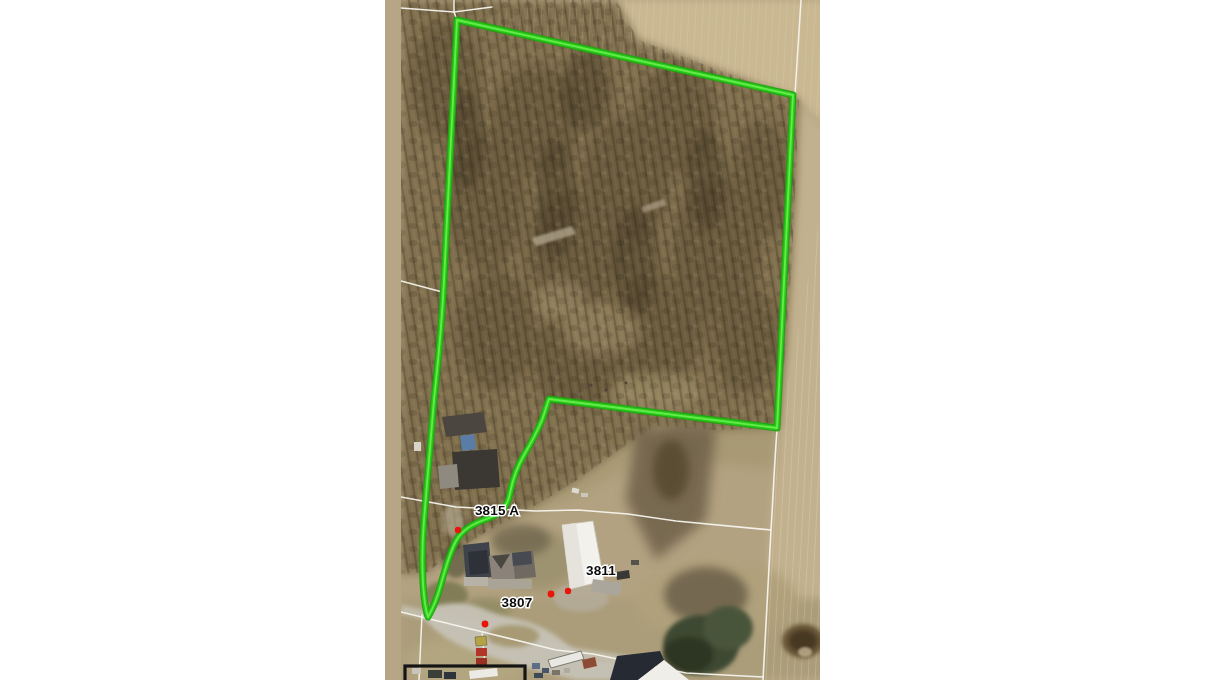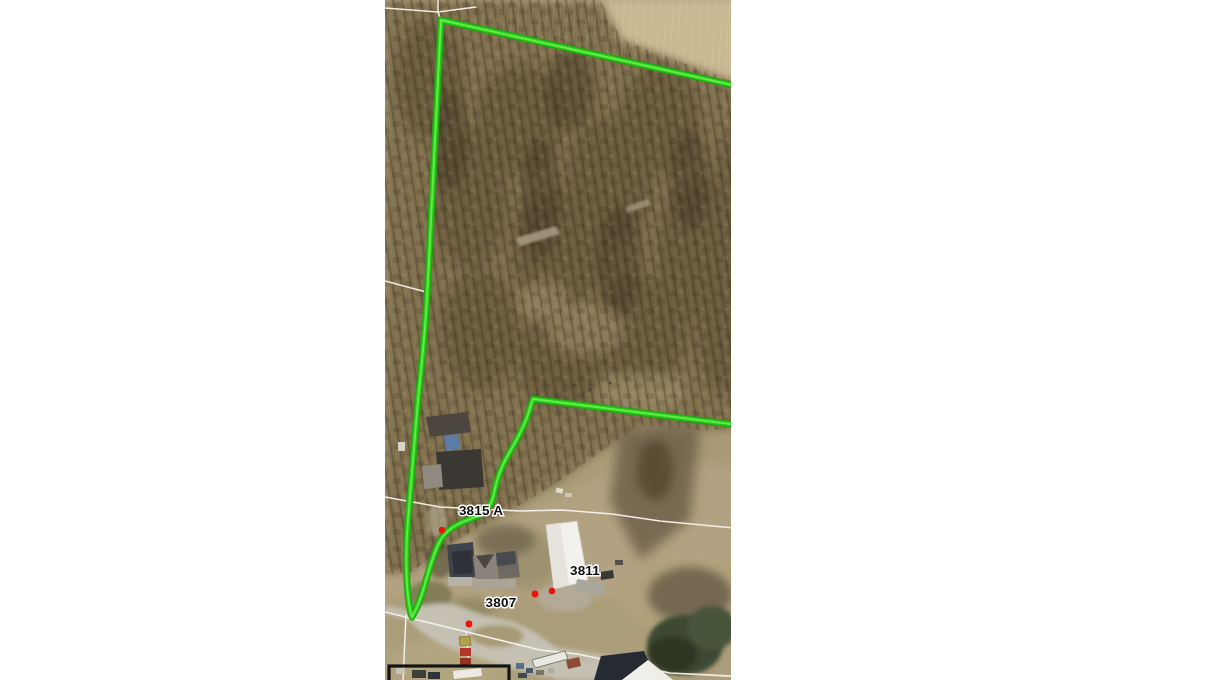--- a/index.html
+++ b/index.html
@@ -4,22 +4,22 @@
 <style>
   html,body{margin:0;padding:0;}
   body{
     width:1208px;height:680px;
     background:#ffffff;
     overflow:hidden;
     font-family:"Liberation Sans", sans-serif;
     position:relative;
   }
   .map-viewport{
-    position:absolute;left:385px;top:0;width:346px;height:680px;
-    overflow:hidden;background:#b7a685;
+    position:absolute;left:385px;top:0;width:419px;height:680px;
+    overflow:hidden;background:#b7a685;padding-left:16px;
   }
   .map-viewport svg{display:block;}
   .parcel-label{
     font-family:"Liberation Sans", sans-serif;
     font-weight:700;
     font-size:13.5px;
     letter-spacing:.2px;
     fill:#0b0b0b;
     stroke:#ffffff;
     stroke-width:3px;

